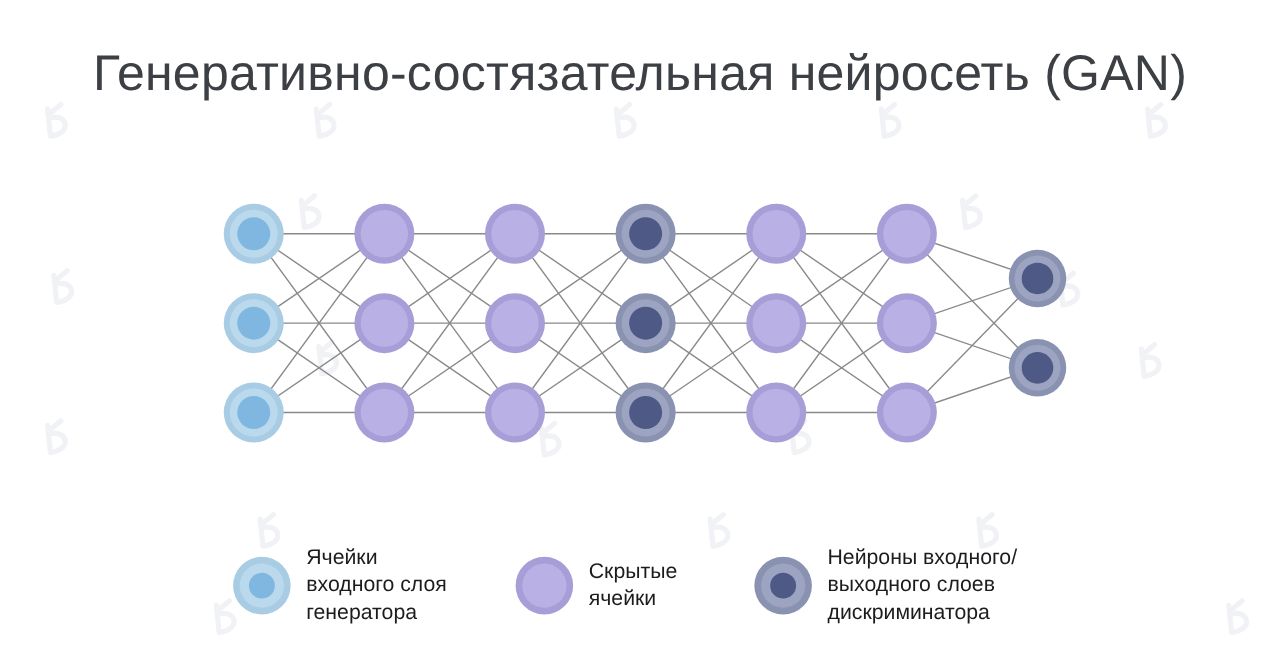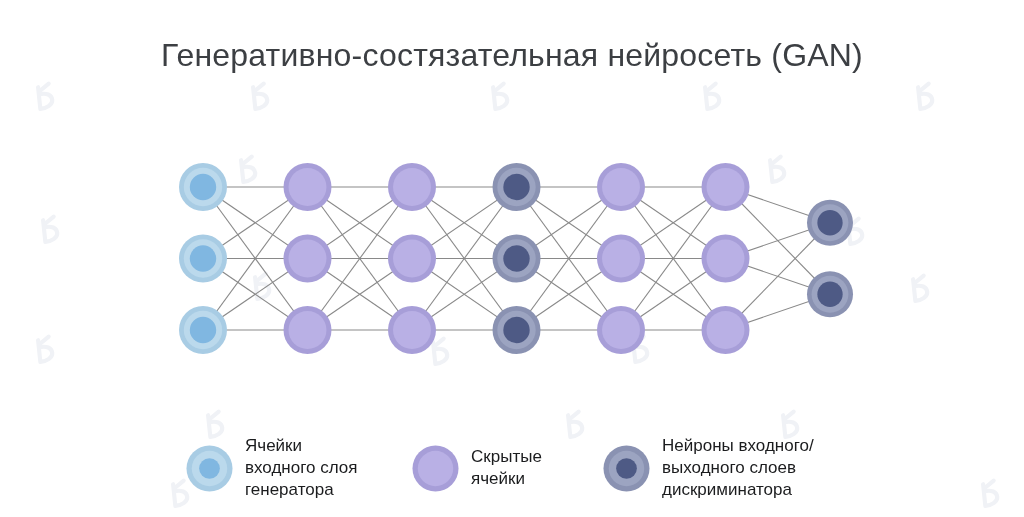--- a/index.html
+++ b/index.html
@@ -6,21 +6,21 @@
   .page {
     position:relative; width:1024px; height:517px;
     background:#ffffff; overflow:hidden;
     font-family:"Liberation Sans","DejaVu Sans",sans-serif;
   }
   .watermark-layer { position:absolute; inset:0; pointer-events:none; }
   .watermark { position:absolute; width:30px; height:34px; transform:rotate(-6deg); }
   .watermark svg { width:100%; height:100%; }
   .title {
     position:absolute; top:37px; left:0; right:0; margin:0;
-    text-align:center; font-size:32px; font-weight:500;
+    text-align:center; font-size:40px; font-weight:500;
     letter-spacing:0.2px;
   }
   .network-svg { position:absolute; left:0; top:0; width:1024px; height:517px; }
   .legend { position:absolute; left:0; top:0; width:100%; height:100%; pointer-events:none;margin-top:21px; }
   .legend-item {
     position:absolute; top:414px; height:66px;
     display:flex; align-items:center; gap:12px;
   }
   .legend-swatch { width:47px; height:47px; flex:0 0 47px; }
   .legend-label {

